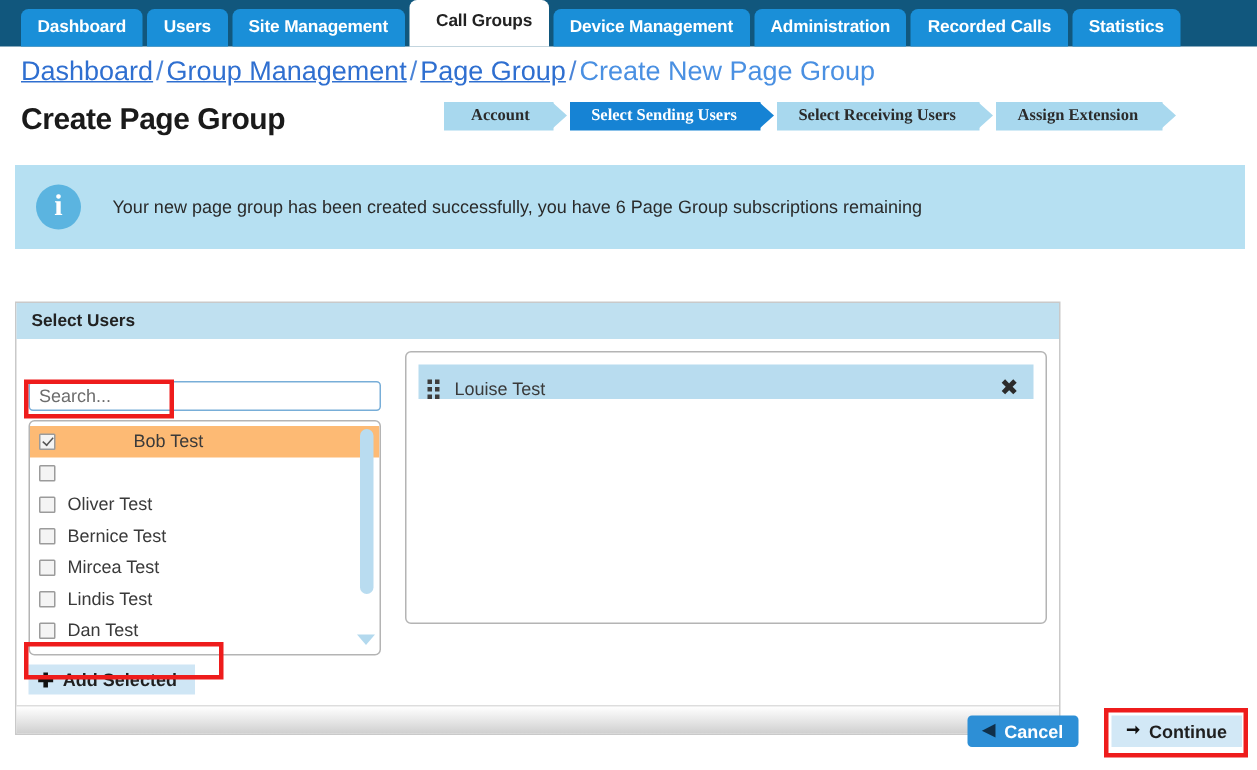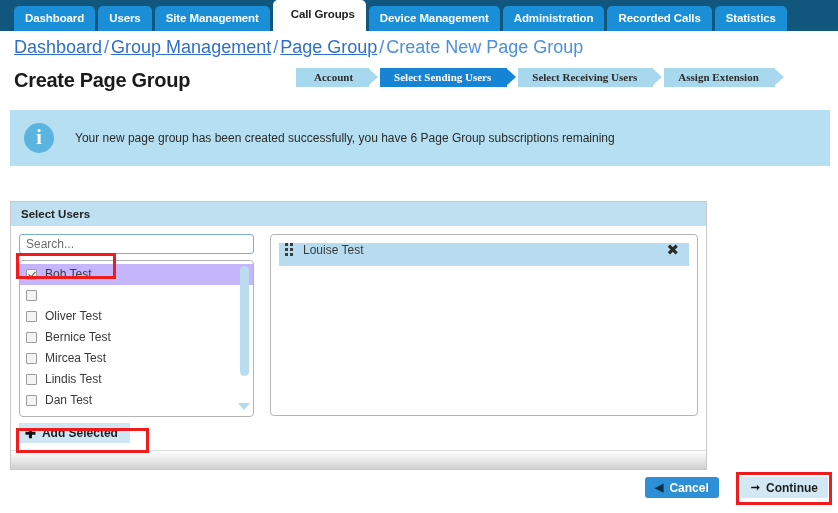--- a/index.html
+++ b/index.html
@@ -192,20 +192,21 @@
     width: 100%;
     height: 20px;
     box-sizing: border-box;
     border: 1px solid #78aed8;
     border-radius: 3px;
     padding: 0 6px;
     font-size: 12px;
     font-family: "Liberation Sans", sans-serif;
     color: #555555;
     outline: none;
+    margin-top: 20px;
   }
   .search-input::placeholder { color: #6d6d6d; }
 
   .userlist {
     margin-top: 6px;
     height: 157px;
     border: 1px solid #b4b4b4;
     border-radius: 4px;
     box-sizing: border-box;
     position: relative;
@@ -219,21 +220,22 @@
     height: 21px;
     line-height: 21px;
     display: flex;
     align-items: center;
     padding-left: 6px;
     font-size: 12px;
     color: #3a3a3a;
     cursor: pointer;
   }
   .user-row.selected {
-    background: #c4b5fd;
+    background: #fdba74;
+    gap: 44px;
   }
   .cbx {
     width: 11px;
     height: 11px;
     border: 1px solid #9b9b9b;
     background: #f4f4f4;
     border-radius: 1px;
     margin-right: 8px;
     flex: 0 0 auto;
     position: relative;
@@ -310,21 +312,21 @@
     border: 1px solid #b4b4b4;
     border-radius: 4px;
     box-sizing: border-box;
     padding: 8px;
     background: #ffffff;
   }
   .chip {
     height: 23px;
     background: #b8dcef;
     display: flex;
-    align-items: flex-start;
+    align-items: flex-end;
     padding: 0 10px 0 6px;
     cursor: pointer;
   }
   .grip {
     width: 9px;
     height: 13px;
     display: grid;
     grid-template-columns: 3px 3px;
     grid-template-rows: 3px 3px 3px;
     gap: 2px;

